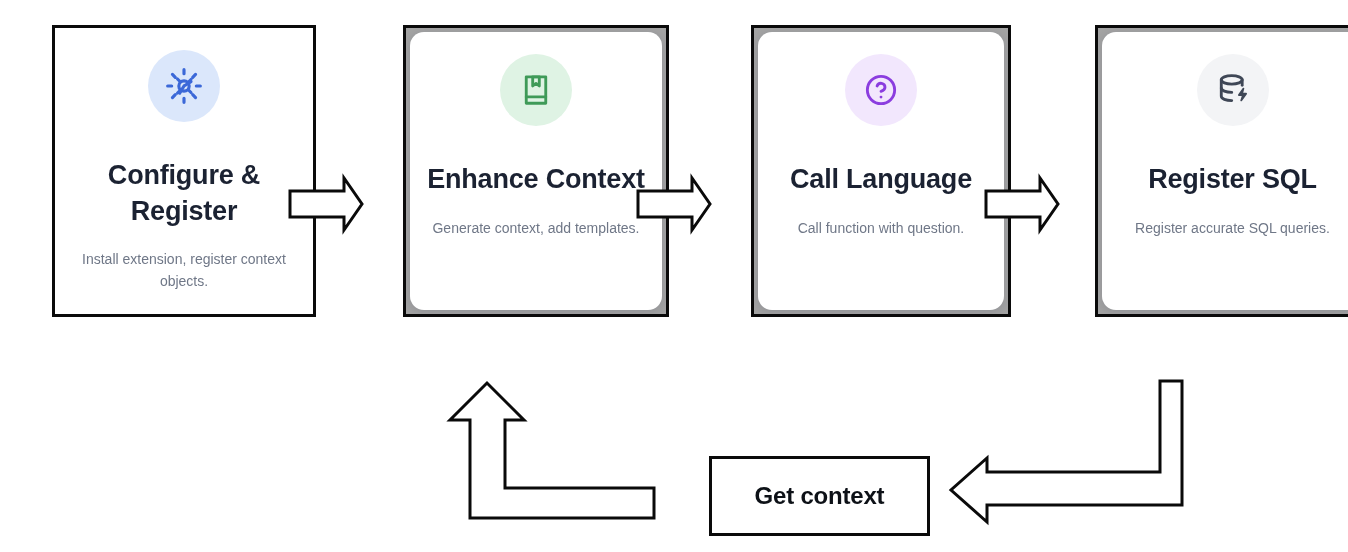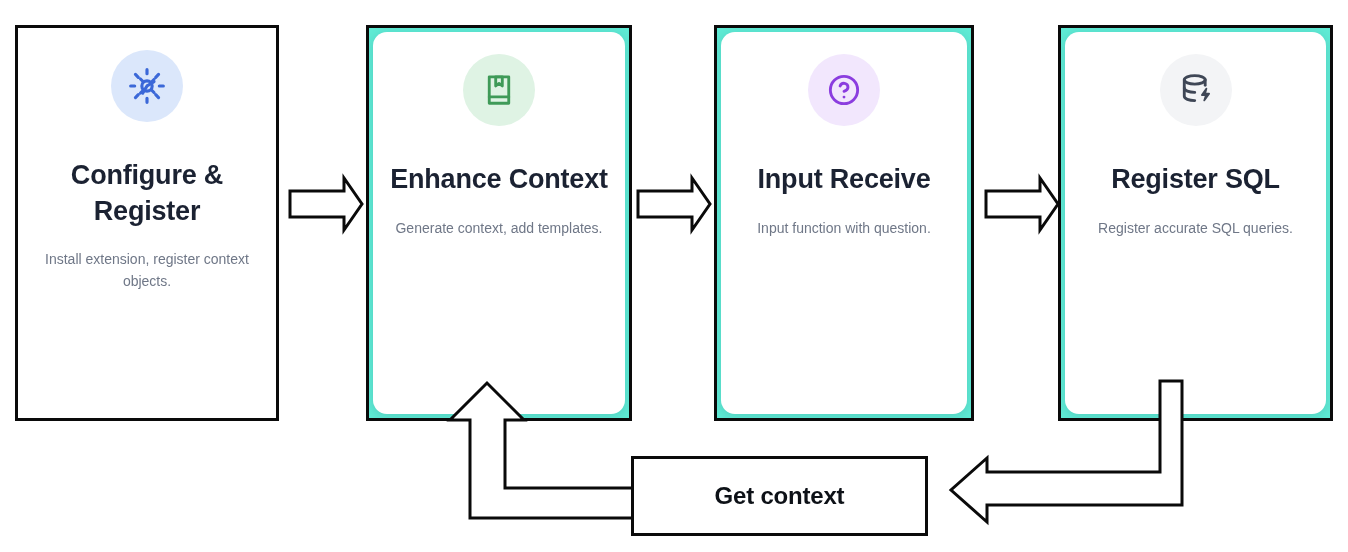--- a/index.html
+++ b/index.html
@@ -15,28 +15,29 @@
     width: 1348px;
     height: 552px;
     background: #ffffff;
     overflow: hidden;
   }
 
   
   .card {
     position: absolute;
     top: 25px;
-    height: 396px;
+    height: 292px;
     box-sizing: border-box;
     border: 3px solid #0a0a0a;
-    background: #5eead4;
+    background: #a3a3a3;
     display: flex;
     flex-direction: column;
     align-items: center;
     overflow: hidden;
+    margin-left: 37px;
   }
   .card-inner {
     position: absolute;
     left: 4px;
     right: 4px;
     top: 4px;
     bottom: 4px;
     background: #ffffff;
     border-radius: 14px;
     box-shadow: 0 2px 10px rgba(20,30,60,0.13);
@@ -95,23 +96,23 @@
   .flow-svg path {
     fill: #ffffff;
     stroke: #0a0a0a;
     stroke-width: 3;
     stroke-linejoin: miter;
   }
 
   
   .ctx-box {
     position: absolute;
-    left: 631px;
+    left: 709px;
     top: 456px;
-    width: 297px;
+    width: 221px;
     height: 80px;
     box-sizing: border-box;
     border: 3px solid #0a0a0a;
     background: #ffffff;
     display: flex;
     align-items: center;
     justify-content: center;
   }
   .ctx-label {
     font-size: 24px;
@@ -156,22 +157,22 @@
 
   <div class="card" style="left:714px; width:260px;">
     <div class="card-inner">
       <div class="icon-circle" style="background:#f2e7fd;">
         <svg width="36" height="36" viewBox="0 0 24 24" fill="none" stroke="#8b3ddf" stroke-width="1.9" stroke-linecap="round" stroke-linejoin="round">
           <circle cx="12" cy="12" r="9.1"></circle>
           <path d="M9.4 9.3a2.7 2.7 0 0 1 5.25.9c0 1.8-2.65 2.7-2.65 2.7"></path>
           <circle cx="12" cy="16.7" r="0.95" fill="#8b3ddf" stroke="none"></circle>
         </svg>
       </div>
-      <div class="card-title">Input Receive</div>
-      <div class="card-desc">Input function with question.</div>
+      <div class="card-title">Call Language</div>
+      <div class="card-desc">Call function with question.</div>
     </div>
   </div>
 
   <div class="card" style="left:1058px; width:275px;">
     <div class="card-inner">
       <div class="icon-circle" style="background:#f3f4f6;">
         <svg width="38" height="38" viewBox="0 0 24 24" fill="none" stroke="#3f4756" stroke-width="1.8" stroke-linecap="round" stroke-linejoin="round">
           <ellipse cx="11.2" cy="5.6" rx="6.6" ry="2.7"></ellipse>
           <path d="M4.6 5.6v5.2c0 1.5 2.95 2.7 6.6 2.7"></path>
           <path d="M4.6 10.8v5.2c0 1.5 2.95 2.7 6.6 2.7"></path>

